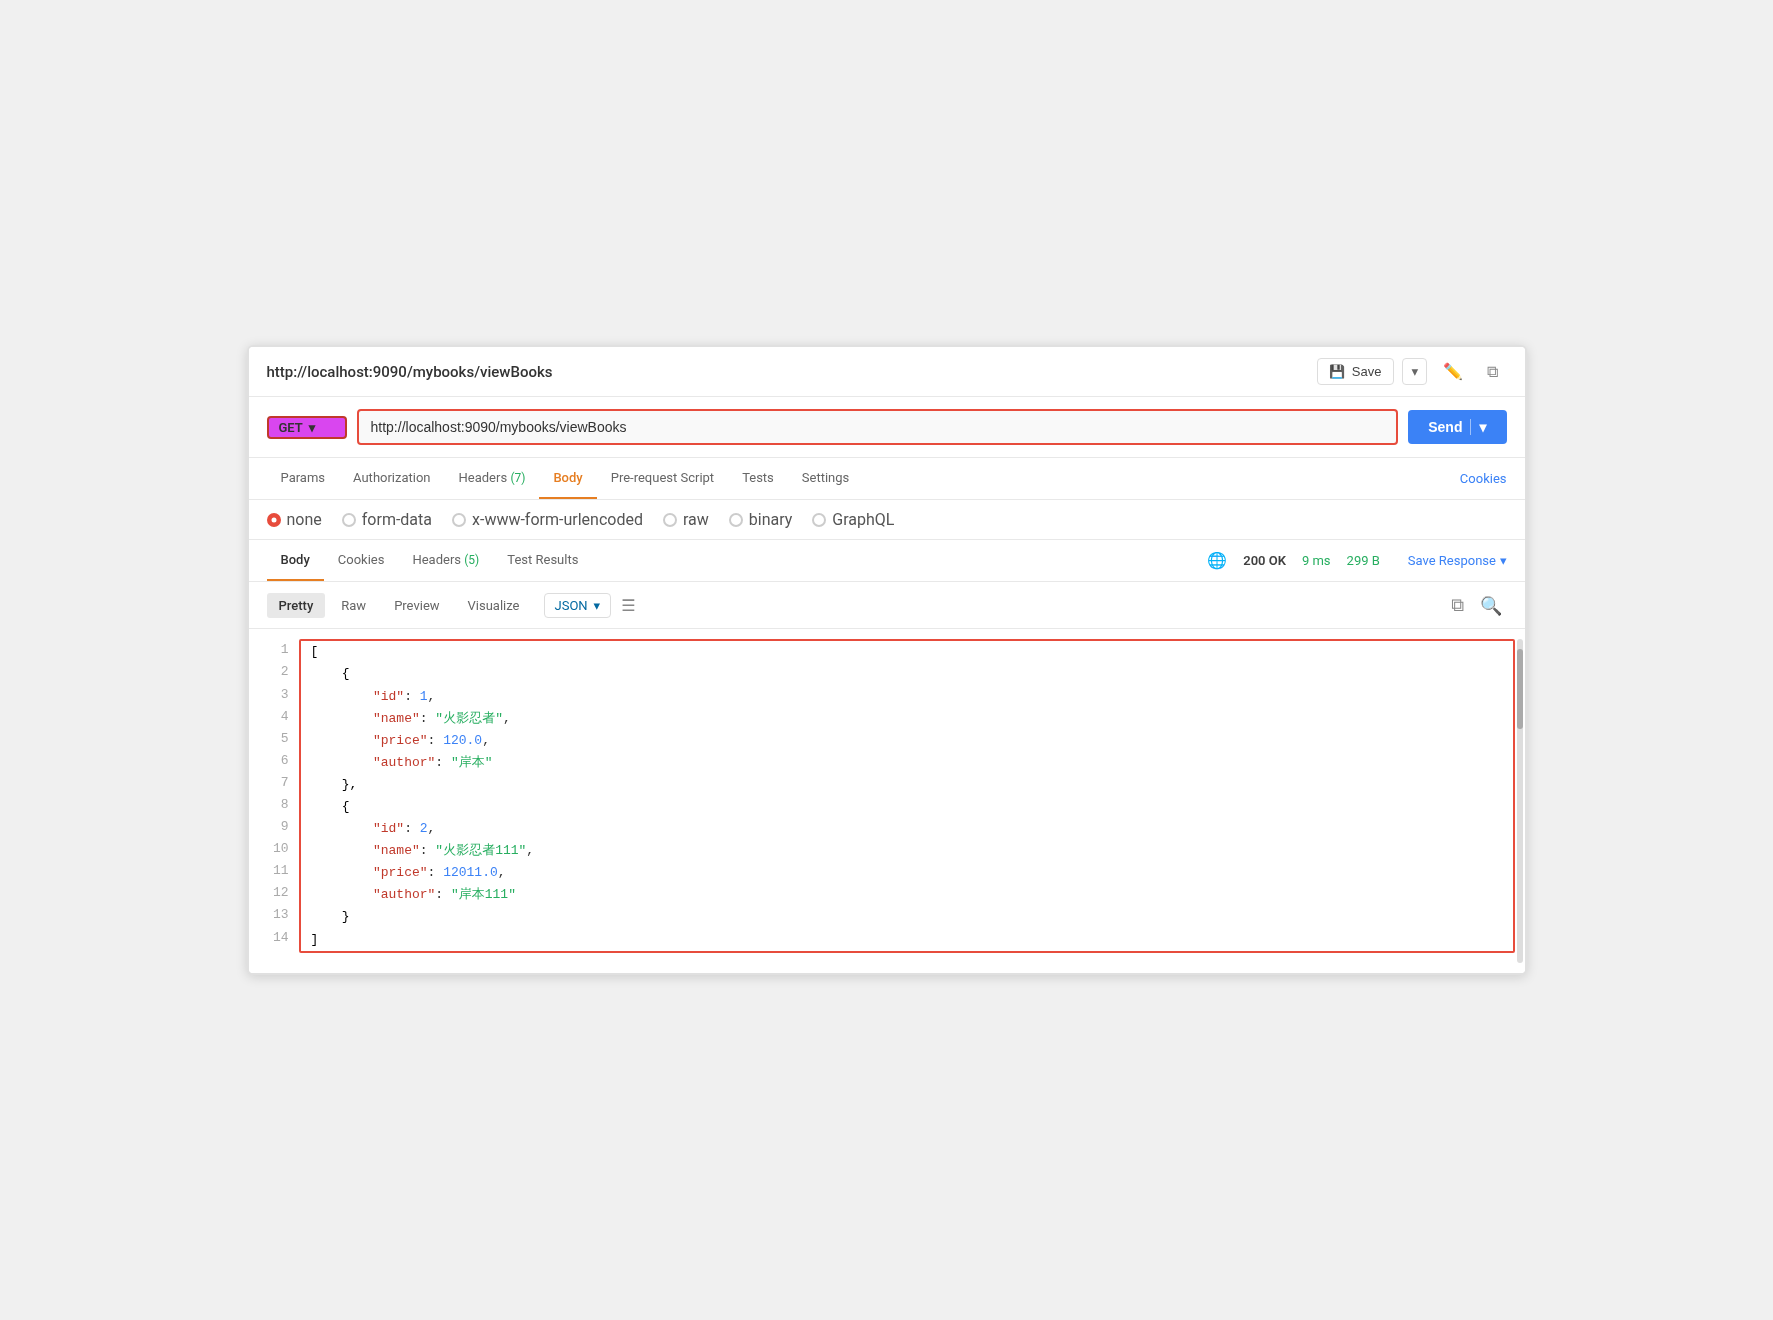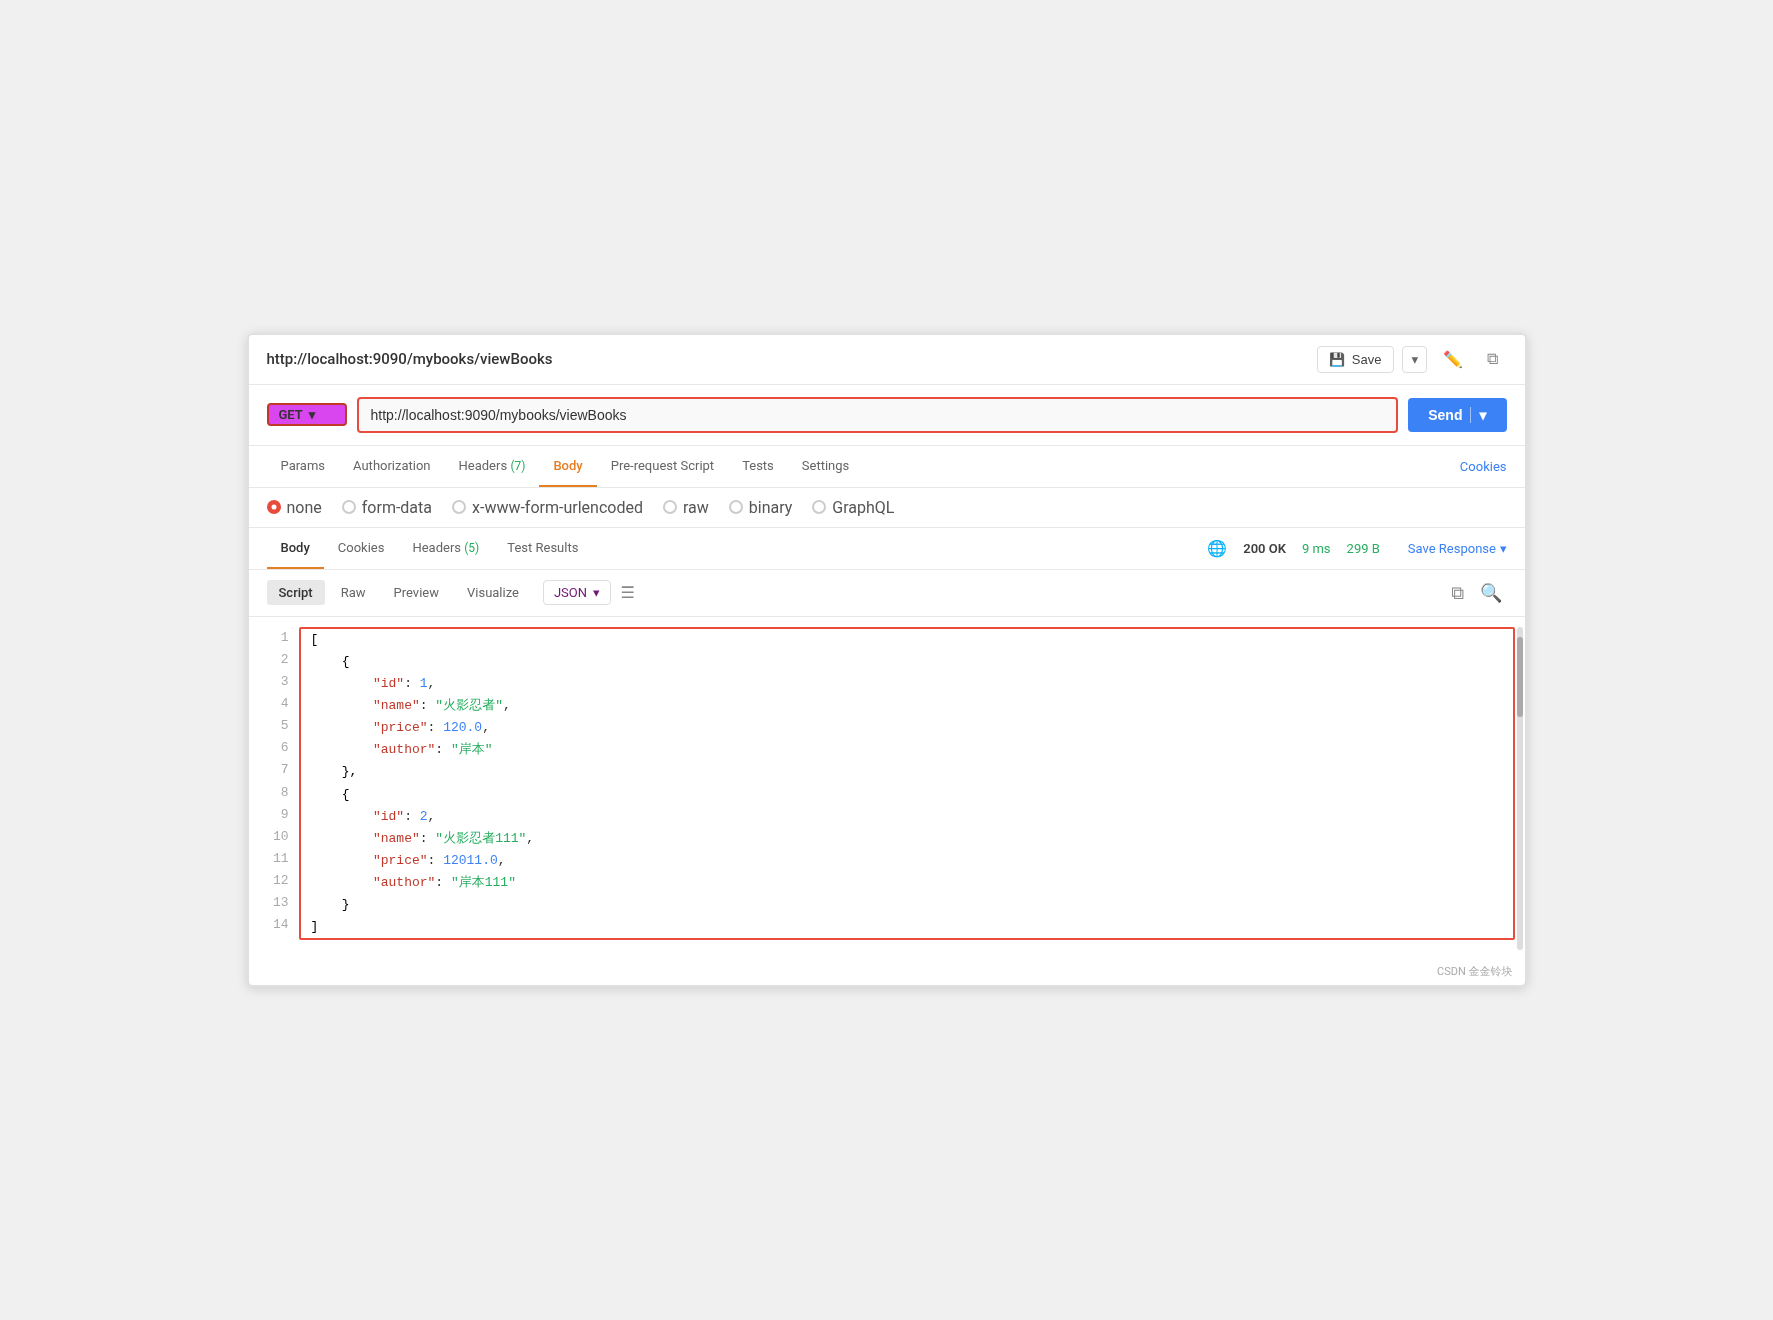--- a/index.html
+++ b/index.html
@@ -281,21 +281,21 @@
     }
     .json-selector {
       display: flex;
       align-items: center;
       gap: 6px;
       border: 1px solid #ddd;
       border-radius: 4px;
       padding: 4px 10px;
       font-size: 13px;
       cursor: pointer;
-      color: #701a75;
+      color: #0369a1;
       background: #fff;
       margin-left: 8px;
     }
     .filter-icon {
       color: #888;
       font-size: 16px;
       cursor: pointer;
       padding: 4px 6px;
     }
     .format-right-actions {
@@ -486,21 +486,21 @@
         <span class="status-size">299 B</span>
         <div class="save-response-btn">
           <span>Save Response</span>
           <span>▾</span>
         </div>
       </div>
     </div>
 
     <div class="response-format-bar">
       <div class="format-tab active">
-        <span>Script</span>
+        <span>Pretty</span>
       </div>
       <div class="format-tab">
         <span>Raw</span>
       </div>
       <div class="format-tab">
         <span>Preview</span>
       </div>
       <div class="format-tab">
         <span>Visualize</span>
       </div>
@@ -548,15 +548,14 @@
           <span class="json-line">    }</span>
           <span class="json-line">]</span>
         </div>
       <div class="scrollbar-hint">
         <div class="scrollbar-thumb"></div>
       </div>
     </div>
 
   </div>
 
-  <div class="watermark">CSDN 金金铃块</div>
 
 </div>
 
 </body></html>

